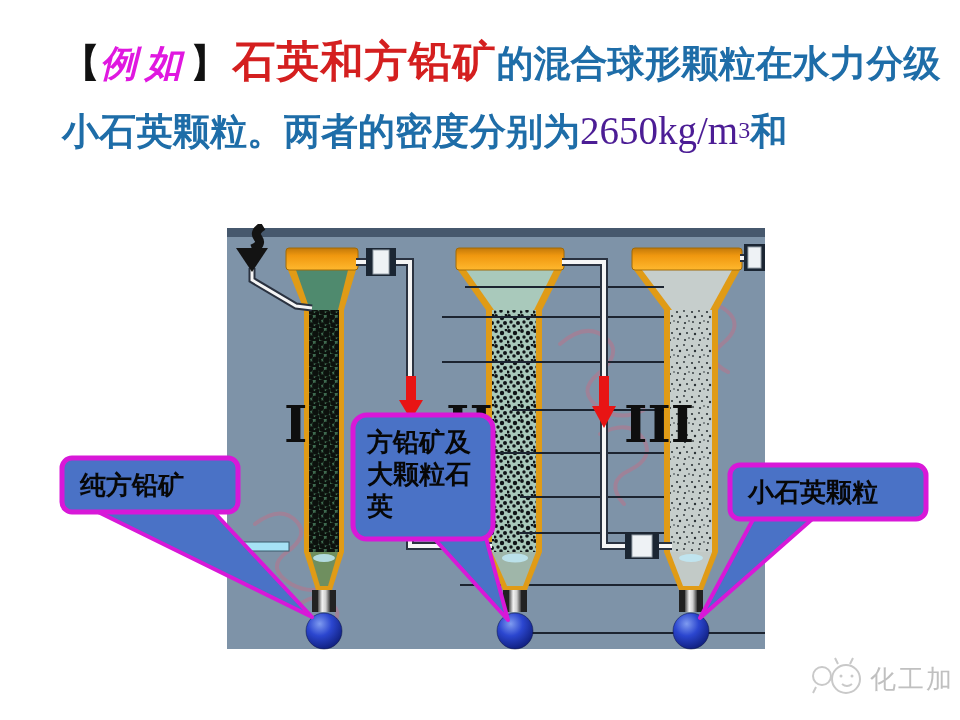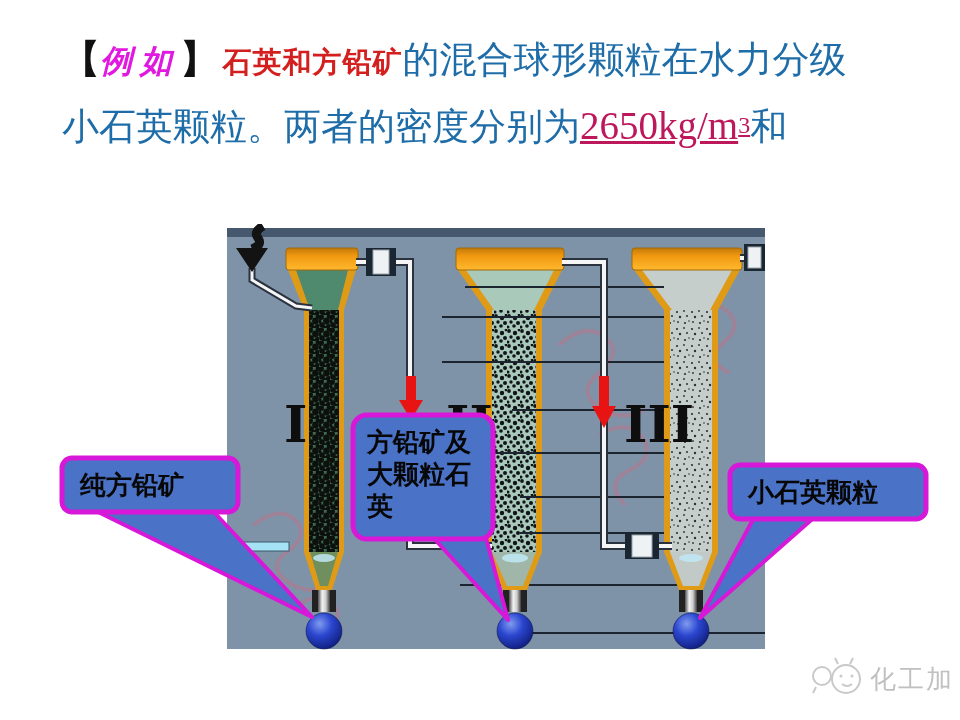--- a/index.html
+++ b/index.html
@@ -5,24 +5,24 @@
   html,body{margin:0;padding:0;}
   body{
     width:960px;height:720px;position:relative;overflow:hidden;
     background:#ffffff;
     font-family:"Liberation Sans", sans-serif;
   }
   
   .heading{position:absolute;left:62px;top:40px;width:870px;}
   .h-line{white-space:nowrap;line-height:1.0;margin-bottom:28px;}
   .bk{color:#111;font-size:38px;font-weight:700;}
-  .ex{color:#e018e0;font-size:32px;font-weight:700;font-style:italic;letter-spacing:8px;}
-  .red-bold{color:#d41f1f;font-size:29px;font-weight:800;letter-spacing:1px;margin-top:42px;}
-  .blue{color:#1e6da8;font-size:37px;font-weight:400;}
-  .red-serif{color:#be185d;font-size:39px;font-family:"Liberation Serif", serif;text-decoration:underline;}
+  .ex{color:#e018e0;font-size:37px;font-weight:700;font-style:italic;letter-spacing:8px;}
+  .red-bold{color:#d41f1f;font-size:43px;font-weight:800;letter-spacing:1px;margin-top:42px;}
+  .blue{color:#1e6da8;font-size:37px;font-weight:700;}
+  .red-serif{color:#4c1d95;font-size:39px;font-family:"Liberation Serif", serif;}
   sup.red-serif{font-size:24px;vertical-align:super;line-height:0;}
   
   #diagram{position:absolute;left:0;top:224px;width:960px;height:496px;}
   .numeral{font-family:"DejaVu Serif", serif;font-weight:700;font-size:50px;fill:#0e0e0e;}
   .callout-text{font-family:"Liberation Sans", sans-serif;font-weight:700;font-size:26px;fill:#070707;}
   .logo-text{font-family:"Liberation Sans", sans-serif;font-size:26px;fill:#c0c0c0;letter-spacing:2px;}
 </style>
 </head>
 <body>
 

